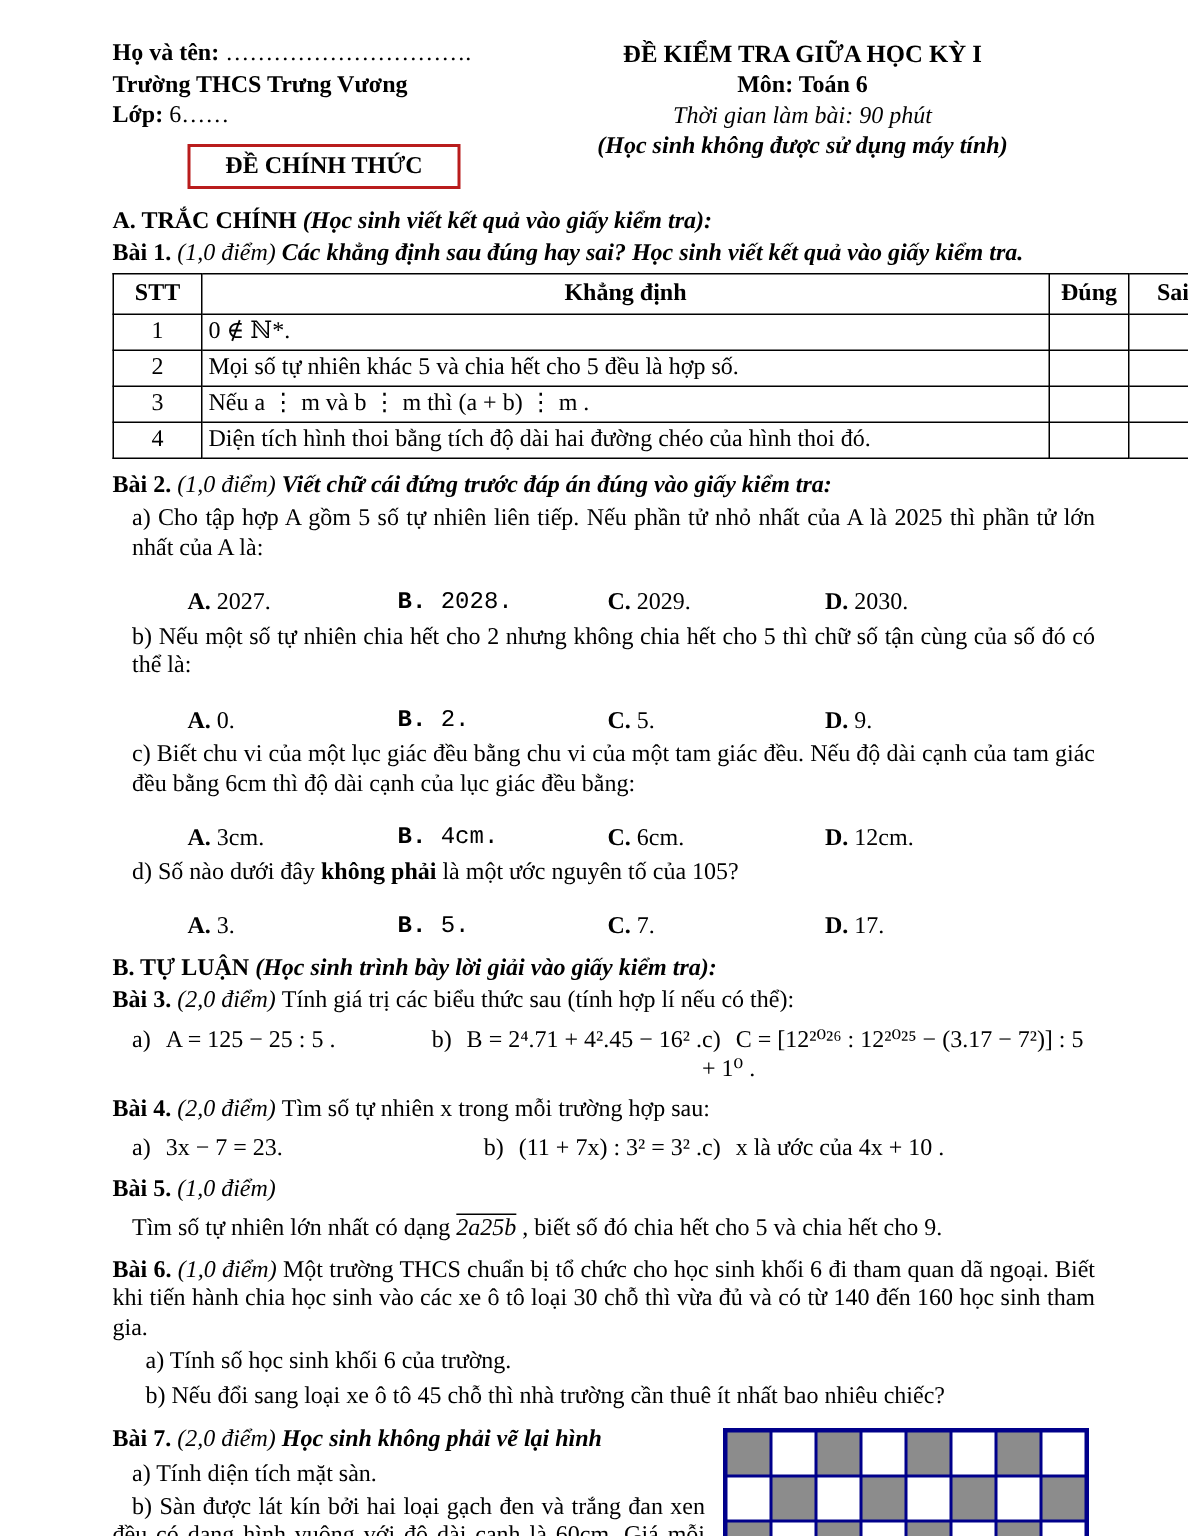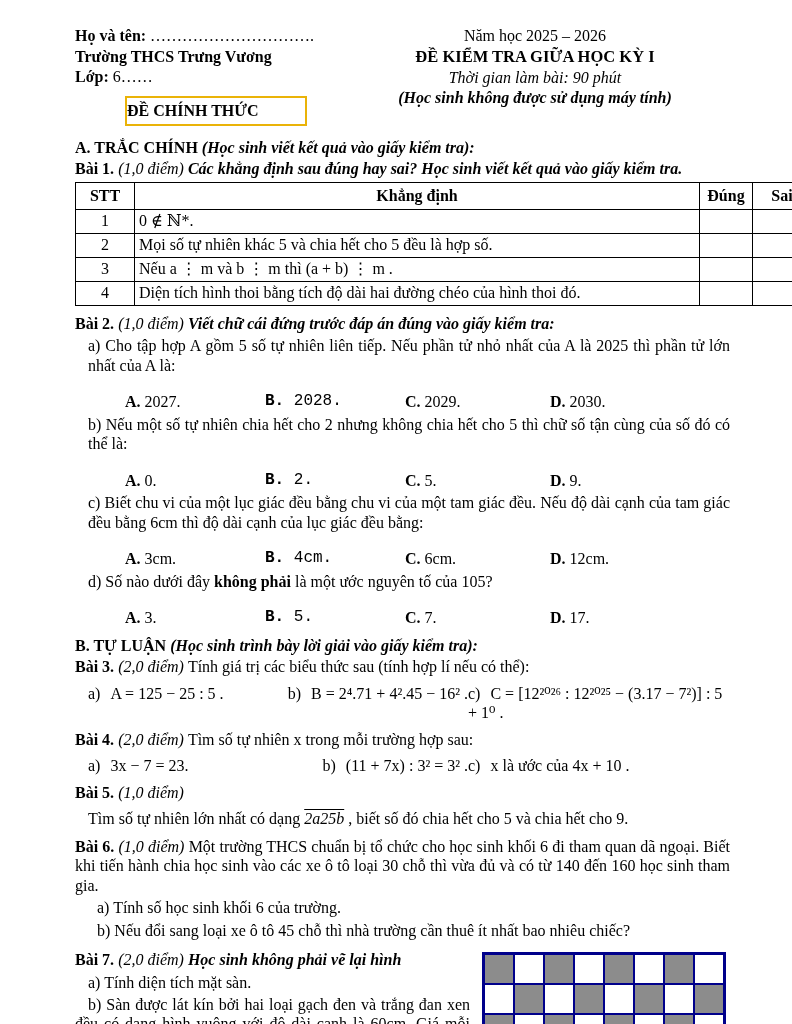--- a/index.html
+++ b/index.html
@@ -16,21 +16,21 @@
   .just{text-align:justify;}
   .indent{text-indent:13px;}
   .header{display:flex;margin-bottom:12px;}
   .h-left{flex:0 0 265px;}
   .h-left .line{margin-bottom:1px;}
   .h-right{flex:1;text-align:center;}
   .h-right .line{margin-bottom:1px;}
   .exam-title{font-size:16.5px;}
   .official-box{
     margin:9px 0 0 50px;width:178px;height:26px;line-height:26px;
-    border:2px solid #eab308;text-align:left;
+    border:2px solid #b91c1c;text-align:center;
   }
   .sec{margin-top:2px;}
   table.tf{border-collapse:collapse;width:737px;margin:3px 0 8px 0;}
   table.tf th,table.tf td{border:1px solid #000;padding:1px 4px;}
   table.tf th{font-weight:bold;text-align:center;height:24px;}
   table.tf td{height:21px;}
   .col-stt{width:50px;text-align:center;}
   .col-dung{width:44px;}
   .col-sai{width:50px;}
   td.stmt{padding-left:10px;}
@@ -60,22 +60,22 @@
 <div class="page">
 
   <div class="header">
     <div class="h-left">
       <p class="line"><span class="b">Họ và tên:</span><span> ………………………….</span></p>
       <p class="line b">Trường THCS Trưng Vương</p>
       <p class="line"><span class="b">Lớp:</span><span> 6……</span></p>
       <div class="official-box b">ĐỀ CHÍNH THỨC</div>
     </div>
     <div class="h-right">
-      <p class="line">Năm học 2025 – 2026</p>
       <p class="line b exam-title">ĐỀ KIỂM TRA GIỮA HỌC KỲ I</p>
+      <p class="line b">Môn: Toán 6</p>
       <p class="line i">Thời gian làm bài: 90 phút</p>
       <p class="line bi">(Học sinh không được sử dụng máy tính)</p>
     </div>
   </div>
 
   <p class="sec"><span class="b">A. TRẮC CHÍNH </span><span class="bi">(Học sinh viết kết quả vào giấy kiểm tra):</span></p>
 
   <p class="sec"><span class="b">Bài 1.</span><span class="i"> (1,0 điểm) </span><span class="bi">Các khẳng định sau đúng hay sai? Học sinh viết kết quả vào giấy kiểm tra.</span></p>
 
   <table class="tf">

